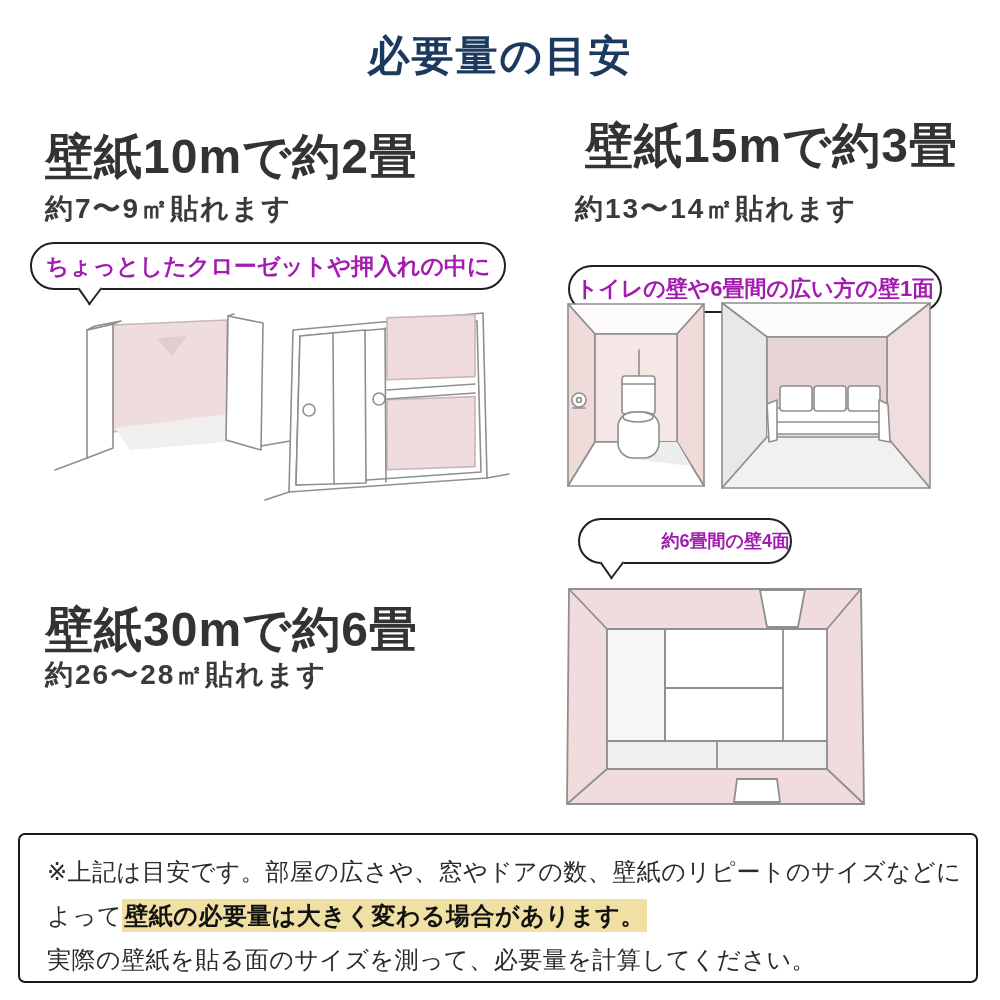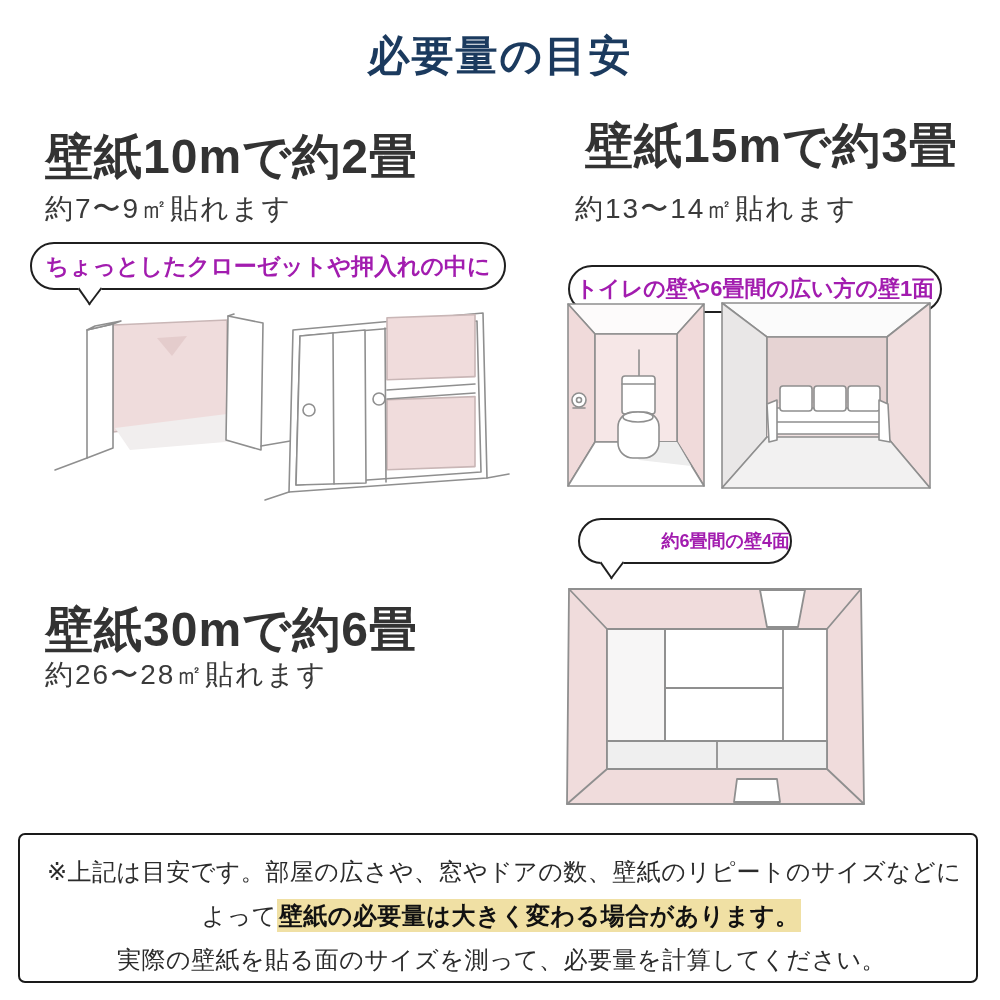--- a/index.html
+++ b/index.html
@@ -8,39 +8,39 @@
     font-family:"Liberation Sans","DejaVu Sans",sans-serif;color:#333;
   }
   .page-title{
     position:absolute;top:28px;left:0;right:0;text-align:center;
     font-size:42px;font-weight:800;color:#1b3a5e;letter-spacing:2px;
   }
   .sec-heading{
     position:absolute;font-size:48px;font-weight:800;color:#333333;letter-spacing:1px;white-space:nowrap;
   }
   .sec-sub{
-    position:absolute;font-size:28px;font-weight:400;color:#3a3a3a;letter-spacing:2px;white-space:nowrap;
+    position:absolute;font-size:28px;font-weight:700;color:#3a3a3a;letter-spacing:2px;white-space:nowrap;
   }
   .bubble{
     position:absolute;background:#fff;border:2px solid #1f1f1f;border-radius:28px;
     display:flex;align-items:center;justify-content:center;
     font-weight:700;color:#a21caf;white-space:nowrap;box-sizing:border-box;
   }
   .bubble .tail{
     position:absolute;bottom:-11px;width:18px;height:18px;background:#fff;
     border-right:2px solid #1f1f1f;border-bottom:2px solid #1f1f1f;
     transform:rotate(55deg) skewX(18deg);
   }
   .illus{position:absolute;}
   .note-box{
     position:absolute;left:18px;top:833px;width:960px;height:150px;box-sizing:border-box;
     border:2px solid #1a1a1a;border-radius:7px;background:#fff;
     padding:15px 20px 0 27px;font-size:24px;color:#2b2b2b;letter-spacing:0.5px;
   }
-  .note-line{line-height:44px;white-space:nowrap;text-align:center;}
+  .note-line{line-height:44px;white-space:nowrap;}
   .hl{
     background:#f0e0a4;font-weight:800;color:#111;padding:3px 2px;margin-top:48px;
   }
 </style>
 </head>
 <body>
 
 <div id="canvas">
 
   <div class="page-title">必要量の目安</div>

